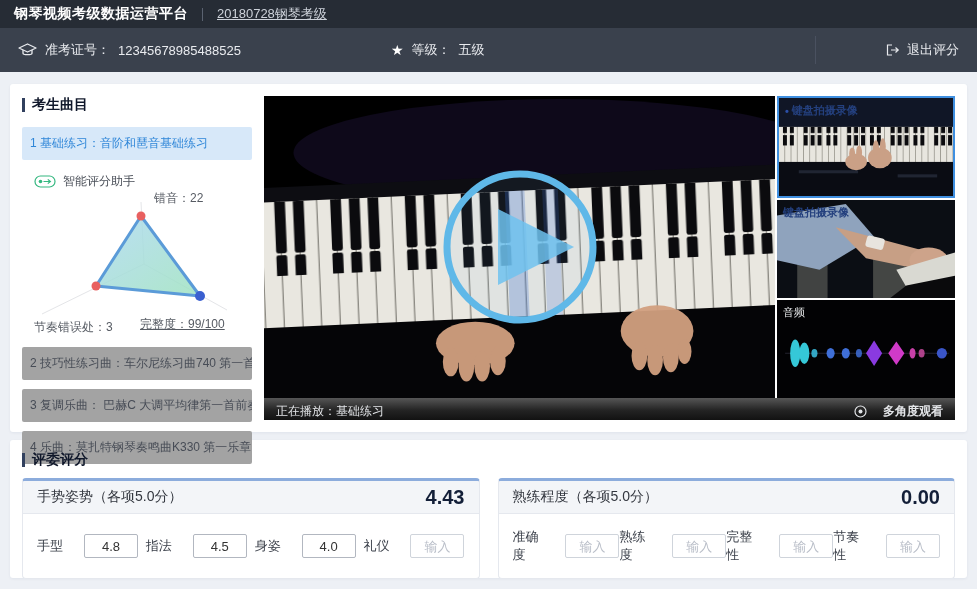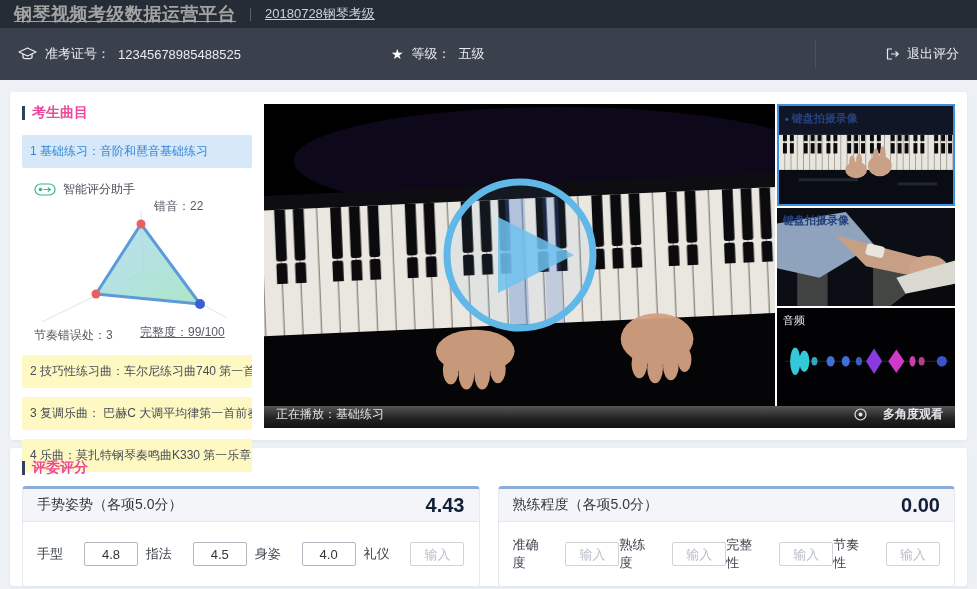--- a/index.html
+++ b/index.html
@@ -2,41 +2,41 @@
 <html><head>
 <meta charset="utf-8">
 <style>
   * { margin:0; padding:0; box-sizing:border-box; }
   body { font-family:"Liberation Sans", sans-serif; background:#dfe3e9; }
   .app { width:977px; height:589px; background:#edf0f5; position:relative; overflow:hidden; }
 
   
   .topbar { height:28px; background:#262c35; display:flex; align-items:center; justify-content:space-between; padding:0 14px; }
   .tb-left, .tb-right { display:flex; align-items:center; }
-  .tb-title { color:#a3a3a3; font-size:18px; font-weight:bold; letter-spacing:.5px;text-decoration:underline; }
+  .tb-title { color:#ffffff; font-size:14px; font-weight:bold; letter-spacing:.5px; }
   .vsep { width:1px; height:13px; background:#5a6270; margin:0 14px; }
   .tb-session { color:#cdd2da; font-size:13px;text-decoration:underline; }
   .tb-user, .tb-logout { display:flex; align-items:center; gap:6px; color:#cdd2da; font-size:12px; cursor:pointer; }
   .tb-right .vsep { margin:0 16px; }
 
-  .subbar { height:52px; background:#3a414d; display:flex; align-items:center; padding:0 18px; color:#e9ebef; font-size:13px; }
+  .subbar { height:44px; background:#3a414d; display:flex; align-items:center; padding:0 18px; color:#e9ebef; font-size:13px; }
   .sb-group { display:flex; align-items:center; gap:8px; }
   .sb-level { margin-left:150px; }
   .sb-exit { margin-left:auto; display:flex; align-items:center; gap:7px; cursor:pointer; padding-left:70px; border-left:1px solid #4a5160; height:28px; }
   .star { color:#ffffff; font-size:14px; line-height:1; }
 
   
   .main-card { margin:12px 10px 0 10px; height:348px; background:#ffffff; border-radius:3px; box-shadow:0 1px 3px rgba(20,40,80,.06); display:flex; padding:12px; }
 
-  .section-title { display:flex; align-items:center; gap:7px; font-size:14px; font-weight:bold; color:#ec4899; }
+  .section-title { display:flex; align-items:center; gap:7px; font-size:14px; font-weight:bold; color:#0f172a; }
   .tmark { width:3px; height:14px; background:#31405e; }
 
   
   .playlist { width:230px; flex:none; }
-  .pl-item { font-size:12px; padding:8px 8px; border-radius:2px; margin-top:9px; color:#474c56; background:#fef9c3; cursor:pointer; white-space:nowrap; overflow:hidden; }
+  .pl-item { font-size:12px; padding:8px 8px; border-radius:2px; margin-top:9px; color:#474c56; background:#a3a3a3; cursor:pointer; white-space:nowrap; overflow:hidden; }
   .pl-item.active { background:#d7e8f9; color:#2f86d8; margin-top:13px; }
   .assistant { margin:13px 0 0 12px; display:flex; align-items:center; gap:7px; font-size:12px; color:#4a4f58; }
   .radar-wrap { position:relative; height:148px; }
   .radar-wrap svg { position:absolute; top:10px; left:0; }
   .rlabel { position:absolute; font-size:12px; color:#565b63; white-space:nowrap; }
   .rl-0 { top:0; left:132px; }
   .rl-1 { bottom:2px; left:12px; }
   .rl-2 { bottom:5px; left:118px;text-decoration:underline; }
 
   
@@ -45,21 +45,21 @@
   .main-video { flex:1; position:relative; background:#000; overflow:hidden; }
   .main-video svg.scene { position:absolute; inset:0; width:100%; height:100%; }
   .play-overlay { position:absolute; inset:0; display:flex; align-items:center; justify-content:center; cursor:pointer; }
   .side-col { width:178px; flex:none; margin-left:2px; display:flex; flex-direction:column; gap:2px; }
   .side-panel { flex:1; position:relative; background:#05070c; overflow:hidden; cursor:pointer; min-height:0; }
   .side-panel svg { position:absolute; inset:0; width:100%; height:100%; }
   .side-panel.active { border:2px solid #3f8fe0; }
   .sp-label { position:absolute; top:5px; left:6px; font-size:11px; color:#24407e; font-weight:bold; display:flex; align-items:center; gap:3px; z-index:2; }
   .sp-label .blt { color:#2b4fa8; }
   .sp-label.audio { color:#e8eaec; font-weight:normal; }
-  .video-bottombar { height:22px; flex:none; background:linear-gradient(180deg,#565656,#242424 55%,#121212); display:flex; align-items:flex-start; justify-content:space-between; padding:0 12px; font-size:12px; color:#e3e5e8; }
+  .video-bottombar { height:22px; flex:none; background:linear-gradient(180deg,#565656,#242424 55%,#121212); display:flex; align-items:flex-end; justify-content:space-between; padding:0 12px; font-size:12px; color:#e3e5e8; }
   .multi-angle { display:flex; align-items:center; gap:16px; cursor:pointer; font-weight:bold; }
 
   
   .score-outer { margin:8px 10px 0 10px; height:138px; background:#ffffff; border-radius:3px; box-shadow:0 1px 3px rgba(20,40,80,.06); padding:11px 12px; }
   .cards-row { display:flex; gap:18px; margin-top:9px; }
   .jcard { flex:1; border:1px solid #e5e8ee; border-top:3px solid #8cacdc; border-radius:4px; overflow:hidden; background:#fff; }
   .jcard-head { background:#f3f5f8; border-bottom:1px solid #e5e8ee; display:flex; align-items:center; justify-content:space-between; padding:6px 14px; height:33px; }
   .jcard-title { font-size:14px; color:#33373f; }
   .jcard-total { font-size:20px; font-weight:bold; color:#131f38; }
   .jcard-body { display:flex; align-items:center; justify-content:space-between; padding:0 14px; height:64px; }

